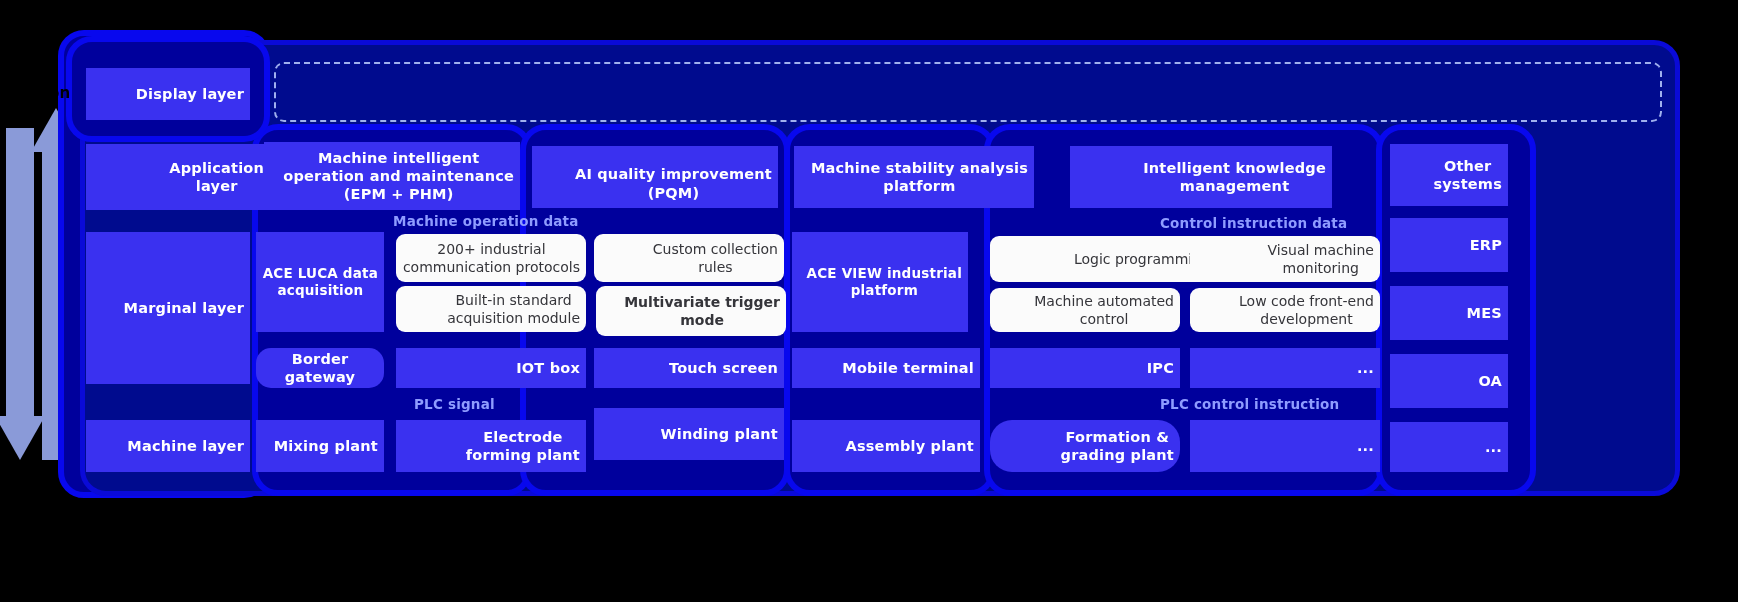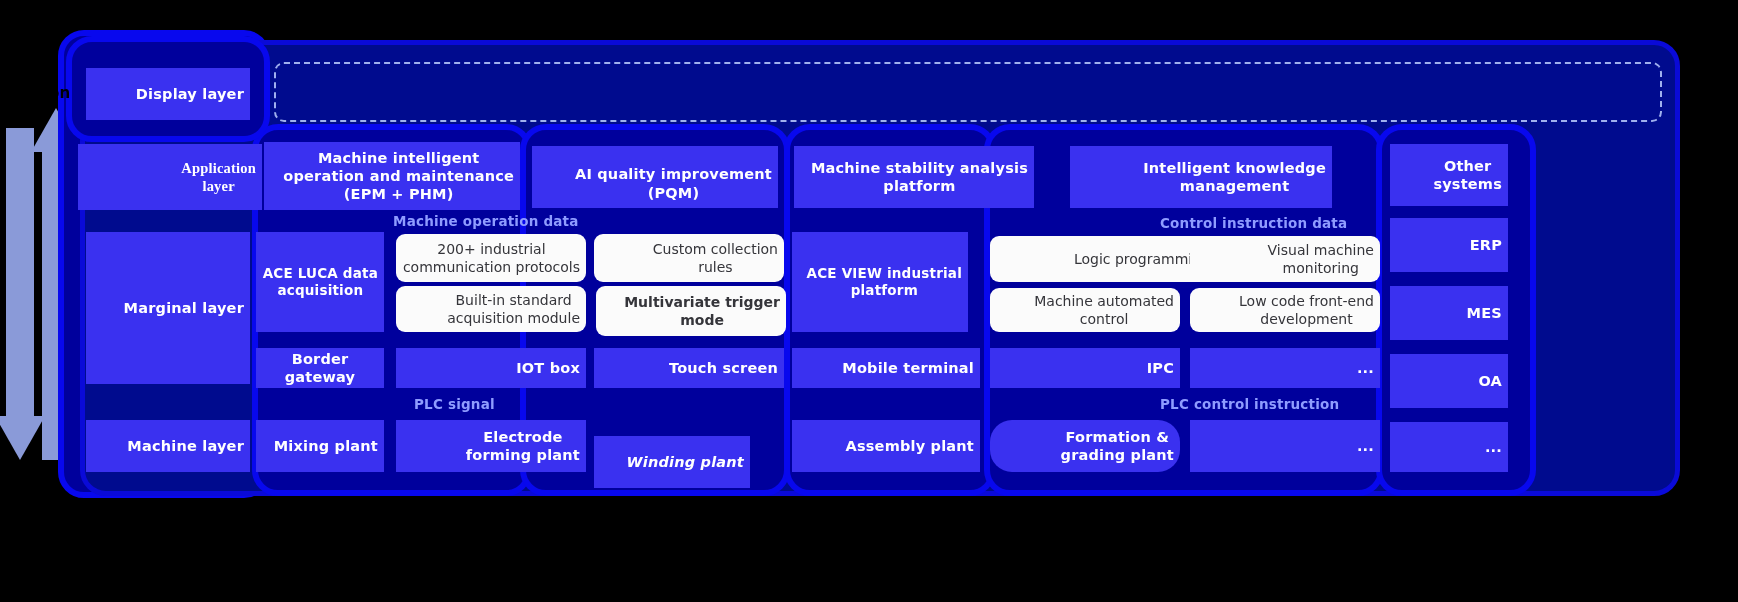--- a/index.html
+++ b/index.html
@@ -128,21 +128,21 @@
       <div class="shaft"></div>
         <div class="head"></div>
     </div>
   </div>
   <div class="cut-label">tion</div>
 
   <div class="box blue" style="left:86px; top:68px; width:164px; height:52px;">
     <span>Display layer</span>
   </div>
 
-  <div class="box blue" style="left:78px; top:144px; width:184px; height:66px;font-family:Liberation Serif, serif;">
+  <div class="box blue" style="left:86px; top:144px; width:184px; height:66px;">
     <span style="white-space:pre-line;">Application
 layer</span>
   </div>
 
   <div class="box blue" style="left:264px; top:142px; width:256px; height:68px;">
     <span style="white-space:pre-line;">Machine intelligent
 operation and maintenance
 (EPM + PHM)</span>
   </div>
   <div class="box blue" style="left:532px; top:146px; width:246px; height:62px;">
@@ -222,21 +222,21 @@
   </div>
   <div class="box white" style="left:990px; top:288px; width:190px; height:44px;">
     <span style="white-space:pre-line;">Machine automated
 control</span>
   </div>
   <div class="box white" style="left:1190px; top:288px; width:190px; height:44px;">
     <span style="white-space:pre-line;">Low code front-end
 development</span>
   </div>
 
-  <div class="box blue" style="left:256px; top:348px; width:128px; height:40px;">
+  <div class="box blue" style="left:256px; top:348px; width:128px; height:40px;border-radius:15px;">
     <span>Border gateway</span>
   </div>
   <div class="box blue" style="left:396px; top:348px; width:190px; height:40px;">
     <span>IOT box</span>
   </div>
   <div class="box blue" style="left:594px; top:348px; width:190px; height:40px;">
     <span>Touch screen</span>
   </div>
   <div class="box blue" style="left:792px; top:348px; width:188px; height:40px;padding-left:23px;">
     <span>Mobile terminal</span>
@@ -256,21 +256,21 @@
   <div class="box blue" style="left:86px; top:420px; width:164px; height:52px;">
     <span>Machine layer</span>
   </div>
   <div class="box blue" style="left:256px; top:420px; width:128px; height:52px;">
     <span style="white-space:pre-line;">Mixing plant</span>
   </div>
   <div class="box blue" style="left:396px; top:420px; width:190px; height:52px;">
     <span style="white-space:pre-line;">Electrode
 forming plant</span>
   </div>
-  <div class="box blue" style="left:594px; top:436px; width:156px; height:52px;font-style:italic;">
+  <div class="box blue" style="left:594px; top:408px; width:190px; height:52px;">
     <span style="white-space:pre-line;">Winding plant</span>
   </div>
   <div class="box blue" style="left:792px; top:420px; width:188px; height:52px;">
     <span style="white-space:pre-line;">Assembly plant</span>
   </div>
   <div class="box blue" style="left:990px; top:420px; width:190px; height:52px;border-radius:22px;">
     <span style="white-space:pre-line;">Formation &amp;
 grading plant</span>
   </div>
   <div class="box blue" style="left:1190px; top:420px; width:190px; height:52px;">

